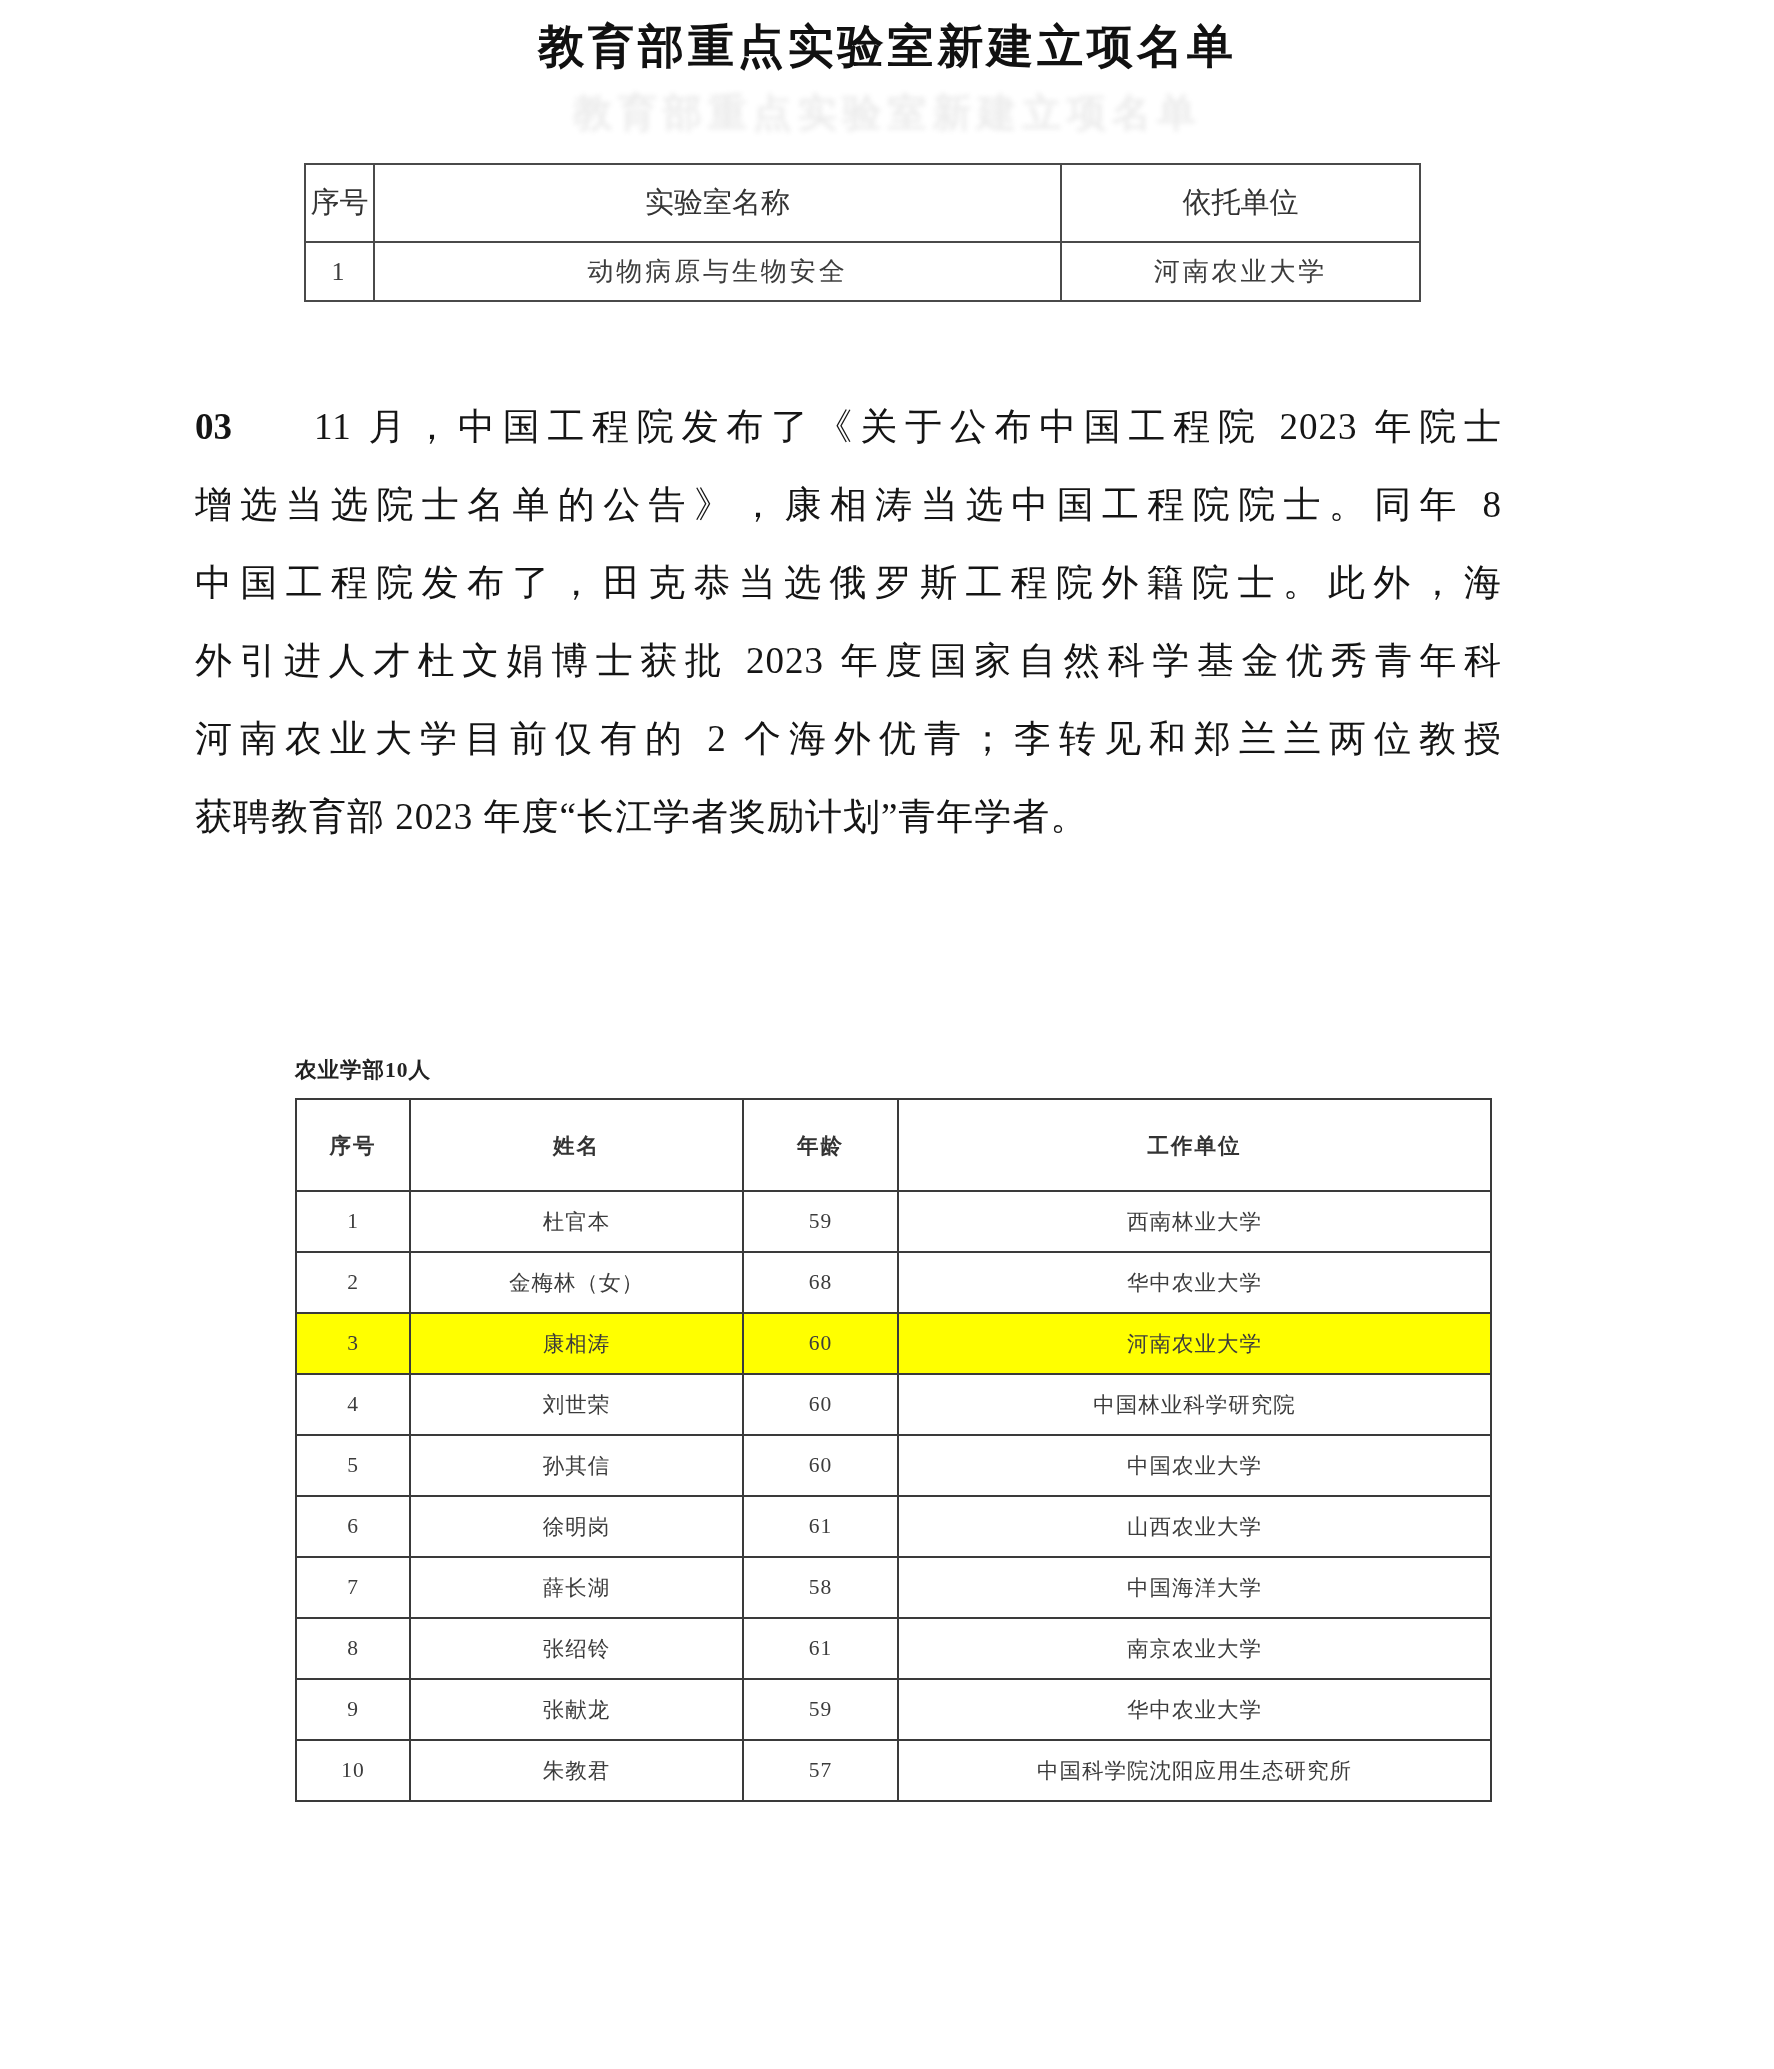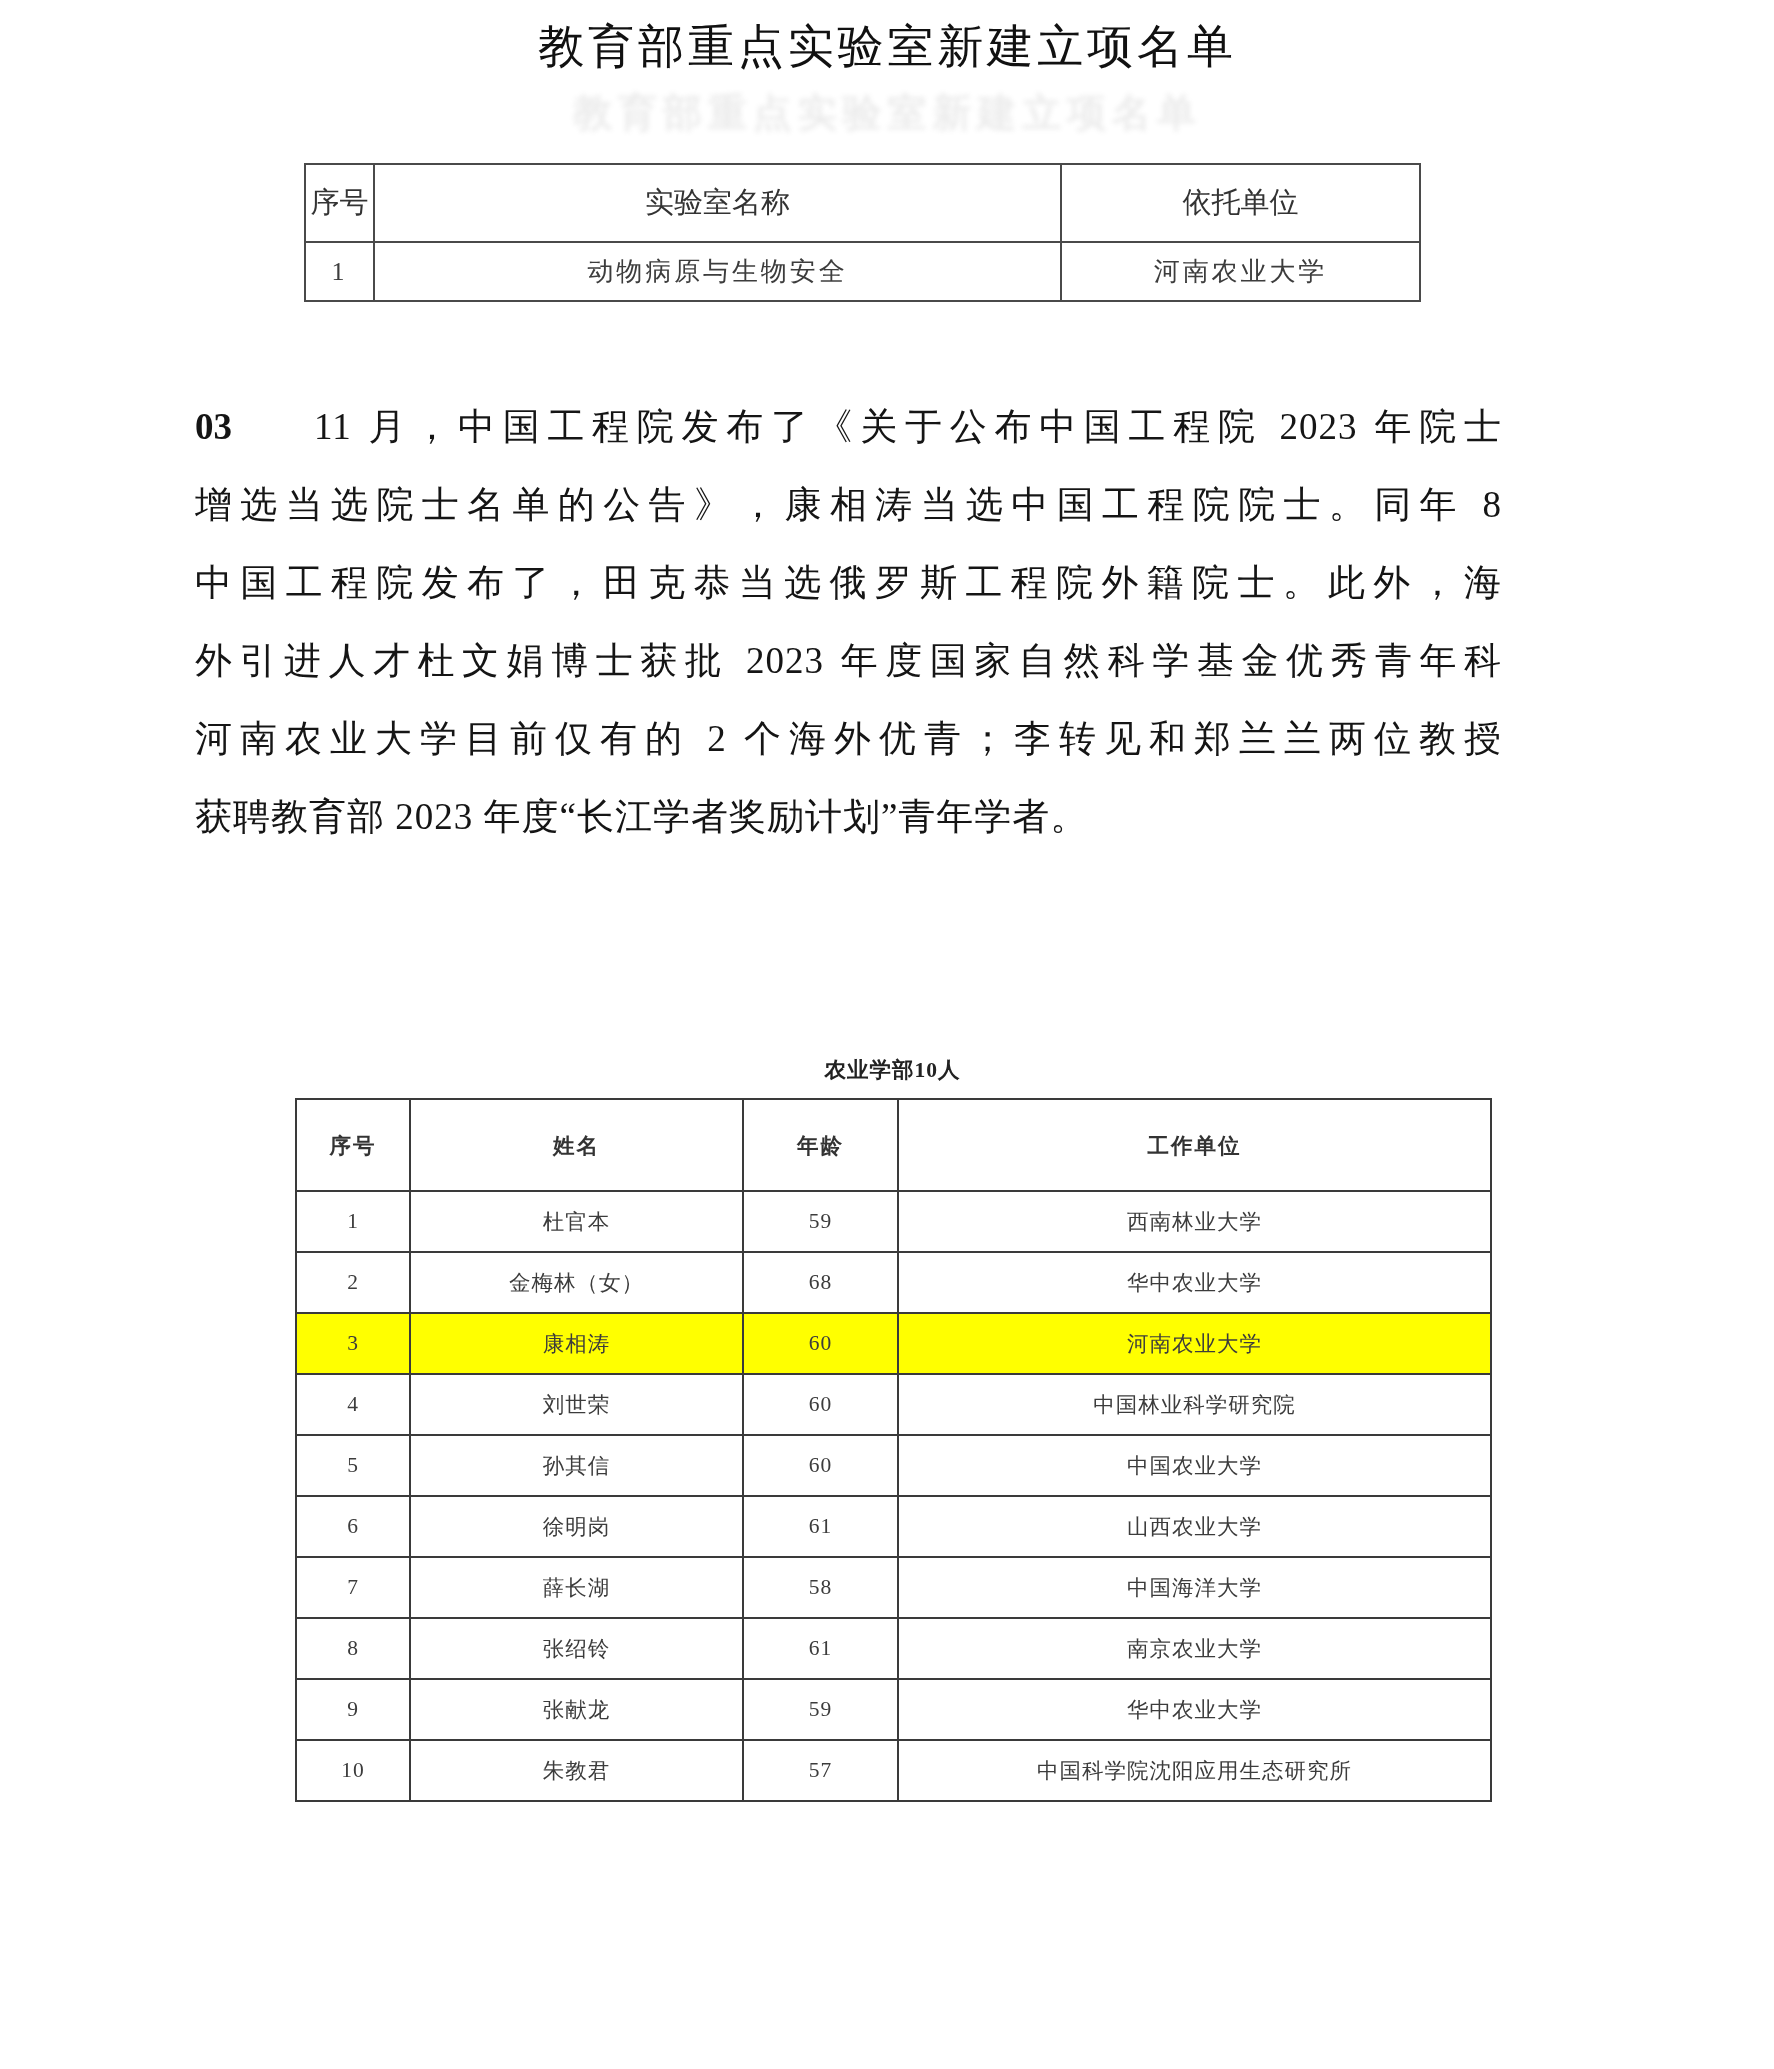--- a/index.html
+++ b/index.html
@@ -5,21 +5,21 @@
   html,body{margin:0;padding:0;}
   body{
     width:1775px;height:2069px;position:relative;background:#ffffff;
     font-family:"Liberation Serif","DejaVu Serif",serif;color:#1a1a1a;
     overflow:hidden;
   }
   
   .doc-title{
     position:absolute;top:15.6px;left:0;width:100%;text-align:center;
     font-family:"Liberation Sans","DejaVu Sans",sans-serif;
-    font-weight:400;font-size:46px;letter-spacing:3.9px;color:#111;
+    font-weight:700;font-size:46px;letter-spacing:3.9px;color:#111;
   }
   .ghost-title{
     position:absolute;top:86px;left:0;width:100%;text-align:center;
     font-family:"Liberation Sans","DejaVu Sans",sans-serif;
     font-weight:700;font-size:39px;letter-spacing:5.9px;color:#8a8a8a;
     opacity:.16;filter:blur(2.4px);
   }
   
   .lab-table{
     position:absolute;left:304px;top:163px;width:1115px;
@@ -44,21 +44,21 @@
     font-size:37px;color:#151515;
   }
   .para-line{
     height:78px;line-height:78px;white-space:nowrap;
     text-align:justify;text-align-last:justify;letter-spacing:1px;
   }
   .para-line.last{text-align:left;text-align-last:left;}
   .para-num{font-weight:700;margin-right:82px;letter-spacing:0;}
   
   .members-caption{
-    position:absolute;left:295px;top:1055px;width:1195px;text-align:center;
+    position:absolute;left:295px;top:1055px;width:1195px;text-align:left;
     font-weight:700;font-size:21.5px;color:#222;letter-spacing:1px;
   }
   
   .members-table{
     position:absolute;left:295px;top:1098px;width:1195px;
     border-collapse:collapse;table-layout:fixed;
     font-size:21.5px;color:#3c3c3c;
   }
   .members-table th,.members-table td{
     border:2px solid #3a3a3a;text-align:center;vertical-align:middle;

